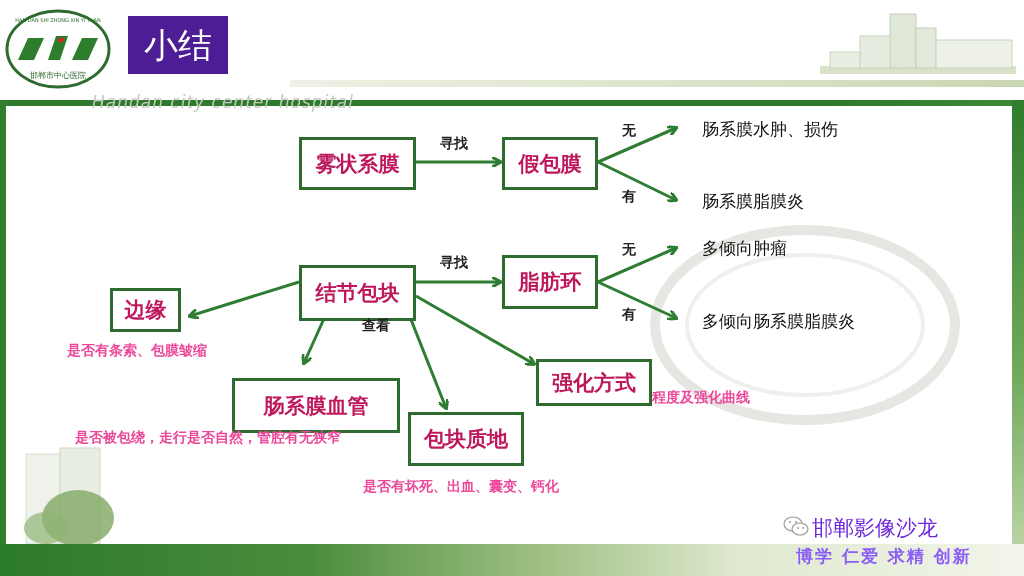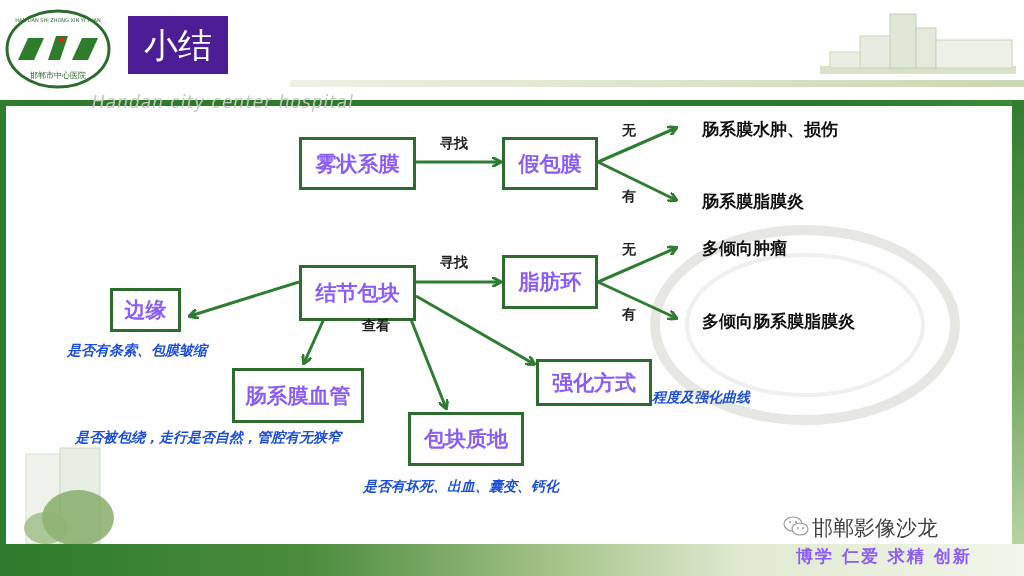--- a/index.html
+++ b/index.html
@@ -13,26 +13,26 @@
   #frame-bottom { left:0; top:544px; width:1024px; height:32px; background:linear-gradient(90deg,#2c7a2b 0%,#4a8c3c 30%,#a8c58c 55%,#dfe9cf 72%,#f2f5ea 100%); }
   #hospital-en { left:92px; top:92px; font-family:"DejaVu Sans", sans-serif; font-style:italic; font-size:17px; color:#c4c9c0; letter-spacing:1px; }
   #title-box { left:128px; top:16px; width:100px; height:58px; background:#4c1d95; color:#fff; font-family:"DejaVu Sans", sans-serif; font-size:34px; line-height:58px; text-align:center; }
   
   #logo { left:4px; top:8px; width:108px; height:82px; }
   
   #bldg-top { left:820px; top:6px; width:196px; height:68px; }
   #bldg-bottom { left:16px; top:440px; width:108px; height:104px; }
   #watermark { left:640px; top:215px; width:330px; height:220px; }
   
-  .node { position:absolute; border:3px solid #2e6b2e; background:#fff; box-sizing:border-box; font-size:21px; font-weight:bold; color:#8b5cf6; display:flex; align-items:center; justify-content:center; }
+  .node { position:absolute; border:3px solid #2e6b2e; background:#fff; box-sizing:border-box; font-size:21px; font-weight:bold; color:#be185d; display:flex; align-items:center; justify-content:center; }
   .lbl { position:absolute; font-size:14px; font-weight:bold; color:#222; }
-  .res { position:absolute; font-size:17px; font-weight:bold; color:#111; }
-  .note { position:absolute; font-size:14px; font-weight:bold; color:#1d4ed8; white-space:nowrap;font-style:italic; }
+  .res { position:absolute; font-size:17px; font-weight:normal; color:#111; }
+  .note { position:absolute; font-size:14px; font-weight:bold; color:#ec4899; white-space:nowrap; }
   #arrows { left:0; top:0; width:1024px; height:576px; }
-  #brand { left:812px; top:514px; font-family:"DejaVu Sans", sans-serif; font-size:21px; color:#404040; }
+  #brand { left:812px; top:514px; font-family:"DejaVu Sans", sans-serif; font-size:21px; color:#6d28d9; }
   #wechat-icon { left:782px; top:514px; width:28px; height:24px; }
   #motto { left:796px; top:545px; font-family:"DejaVu Sans", sans-serif; font-weight:bold; font-size:17px; color:#8b5cf6; letter-spacing:2px; }
 </style>
 </head>
 <body>
 
 <div class="abs" id="top-rule"></div>
 <div class="abs" id="frame-top"></div>
 <div class="abs" id="frame-left"></div>
 <div class="abs" id="frame-right"></div>
@@ -90,21 +90,21 @@
     <line x1="408" y1="312" x2="446" y2="408"></line>
     <line x1="416" y1="296" x2="534" y2="364"></line>
   </g>
 </svg>
 
 <div class="node" style="left:299px;top:137px;width:117px;height:53px;">雾状系膜</div>
 <div class="node" style="left:502px;top:137px;width:96px;height:53px;">假包膜</div>
 <div class="node" style="left:299px;top:255px;width:117px;height:56px;margin-top:10px;">结节包块</div>
 <div class="node" style="left:502px;top:255px;width:96px;height:54px;">脂肪环</div>
 <div class="node" style="left:110px;top:288px;width:71px;height:44px;">边缘</div>
-<div class="node" style="left:232px;top:368px;width:132px;height:55px;text-align:center;">肠系膜血管</div>
+<div class="node" style="left:232px;top:378px;width:168px;height:55px;text-align:center;">肠系膜血管</div>
 <div class="node" style="left:408px;top:412px;width:116px;height:54px;">包块质地</div>
 <div class="node" style="left:536px;top:359px;width:116px;height:47px;">强化方式</div>
 
 <div class="lbl" style="left:440px;top:135px;">寻找</div>
 <div class="lbl" style="left:440px;top:254px;">寻找</div>
 <div class="lbl" style="left:362px;top:317px;">查看</div>
 <div class="lbl" style="left:622px;top:122px;">无</div>
 <div class="lbl" style="left:622px;top:188px;">有</div>
 <div class="lbl" style="left:622px;top:241px;">无</div>
 <div class="lbl" style="left:622px;top:306px;">有</div>

